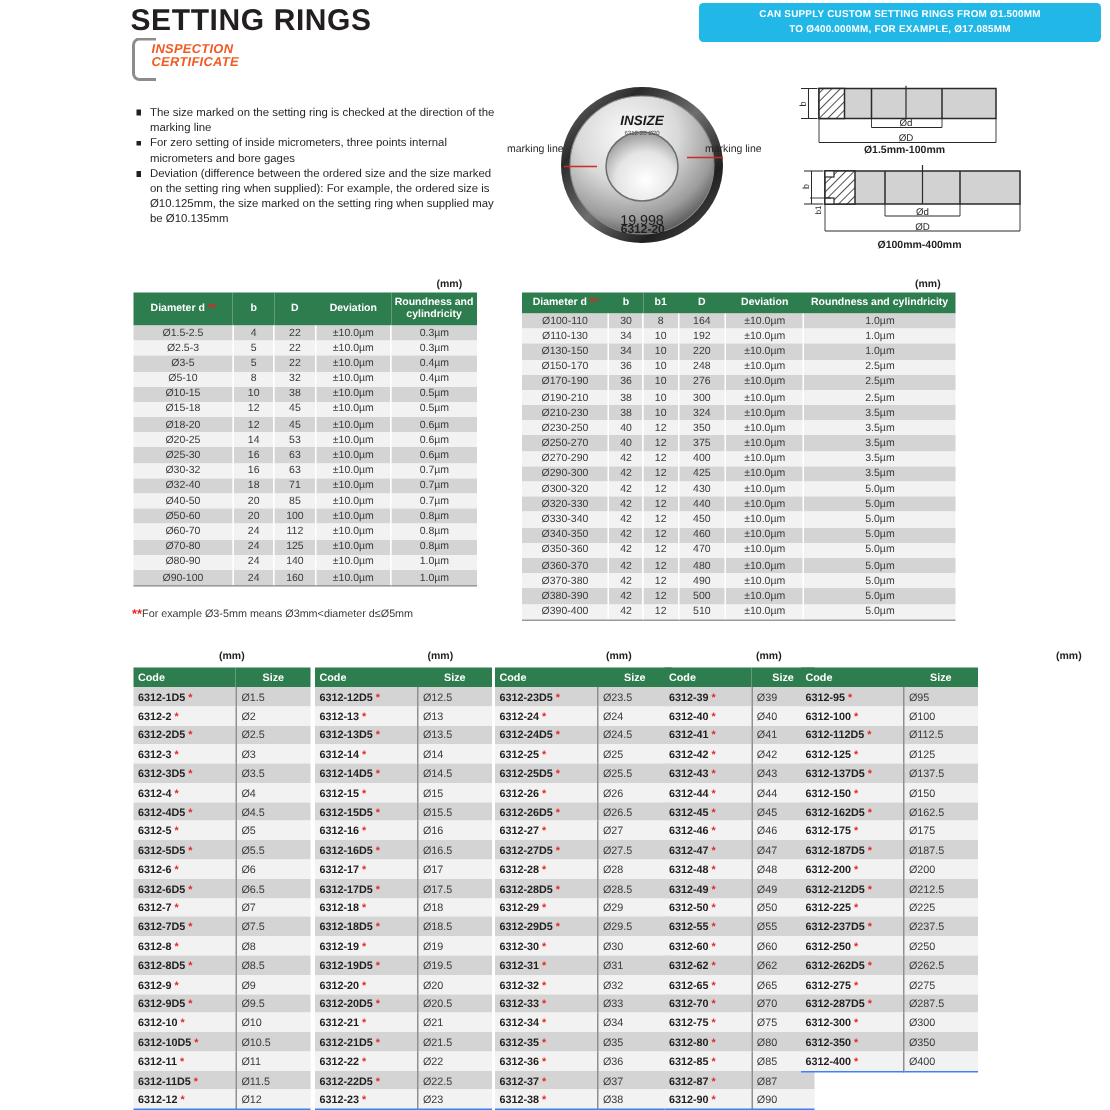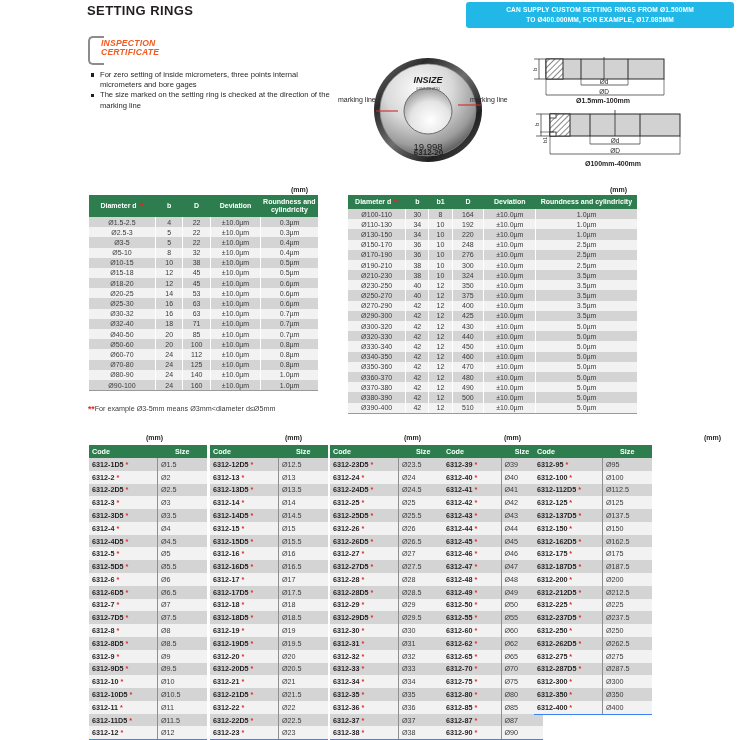--- a/index.html
+++ b/index.html
@@ -10,34 +10,34 @@
     color:#231f20;
     position:relative;
     overflow:hidden;
     -webkit-font-smoothing:antialiased;
   }
   .page{position:relative;width:740px;height:740px;}
 
   
   .title{
     position:absolute;left:87px;top:3px;
-    font-size:13px;font-weight:bold;letter-spacing:.4px;color:#231f20;
+    font-size:20px;font-weight:bold;letter-spacing:.4px;color:#231f20;
   }
   .banner{
     position:absolute;left:466px;top:2px;width:268px;
     background:#21b8e8;color:#ffffff;
     border-radius:3px;
     font-size:6.6px;font-weight:bold;line-height:1.55;
     text-align:center;padding:3px 4px;
     letter-spacing:.15px;
     box-sizing:border-box;
   }
 
   
-  .cert{position:absolute;left:88px;top:36px;width:105px;height:26px;}
+  .cert{position:absolute;left:88px;top:25px;width:105px;height:26px;}
   .cert .bracket{
     position:absolute;left:0;top:0;width:14px;height:25px;
     border:2.4px solid #8c8c8c;border-right:none;
     border-radius:5px 0 0 5px;
   }
   .cert .lines{position:absolute;left:13px;top:3px;}
   .cert .l1,.cert .l2{
     color:#f15a22;font-weight:bold;font-style:italic;
     font-size:8.6px;letter-spacing:.2px;line-height:1.08;
     white-space:nowrap;
@@ -148,22 +148,23 @@
   <div class="cert">
     <div class="bracket"></div>
     <div class="lines">
       <div class="l1">INSPECTION</div>
       <div class="l2">CERTIFICATE</div>
     </div>
   </div>
 
   <div class="bullets">
     <ul id="feature-ul">
+        <li>The size marked on the setting ring is checked at the direction of the marking line</li>
         <li>For zero setting of inside micrometers, three points internal micrometers and bore gages</li>
-        <li>The size marked on the setting ring is checked at the direction of the marking line</li>
+        <li>Deviation (difference between the ordered size and the size marked on the setting ring when supplied): For example, the ordered size is Ø10.125mm, the size marked on the setting ring when supplied may be Ø10.135mm</li>
       </ul>
   </div>
 
   <div class="ringwrap">
     <svg width="185" height="110" viewBox="0 0 185 110">
       <defs>
         <radialGradient id="ringGrad" cx="40%" cy="28%" r="78%">
           <stop offset="0%" stop-color="#fbfbfb"></stop>
           <stop offset="45%" stop-color="#d9d9d9"></stop>
           <stop offset="78%" stop-color="#9c9c9c"></stop>

